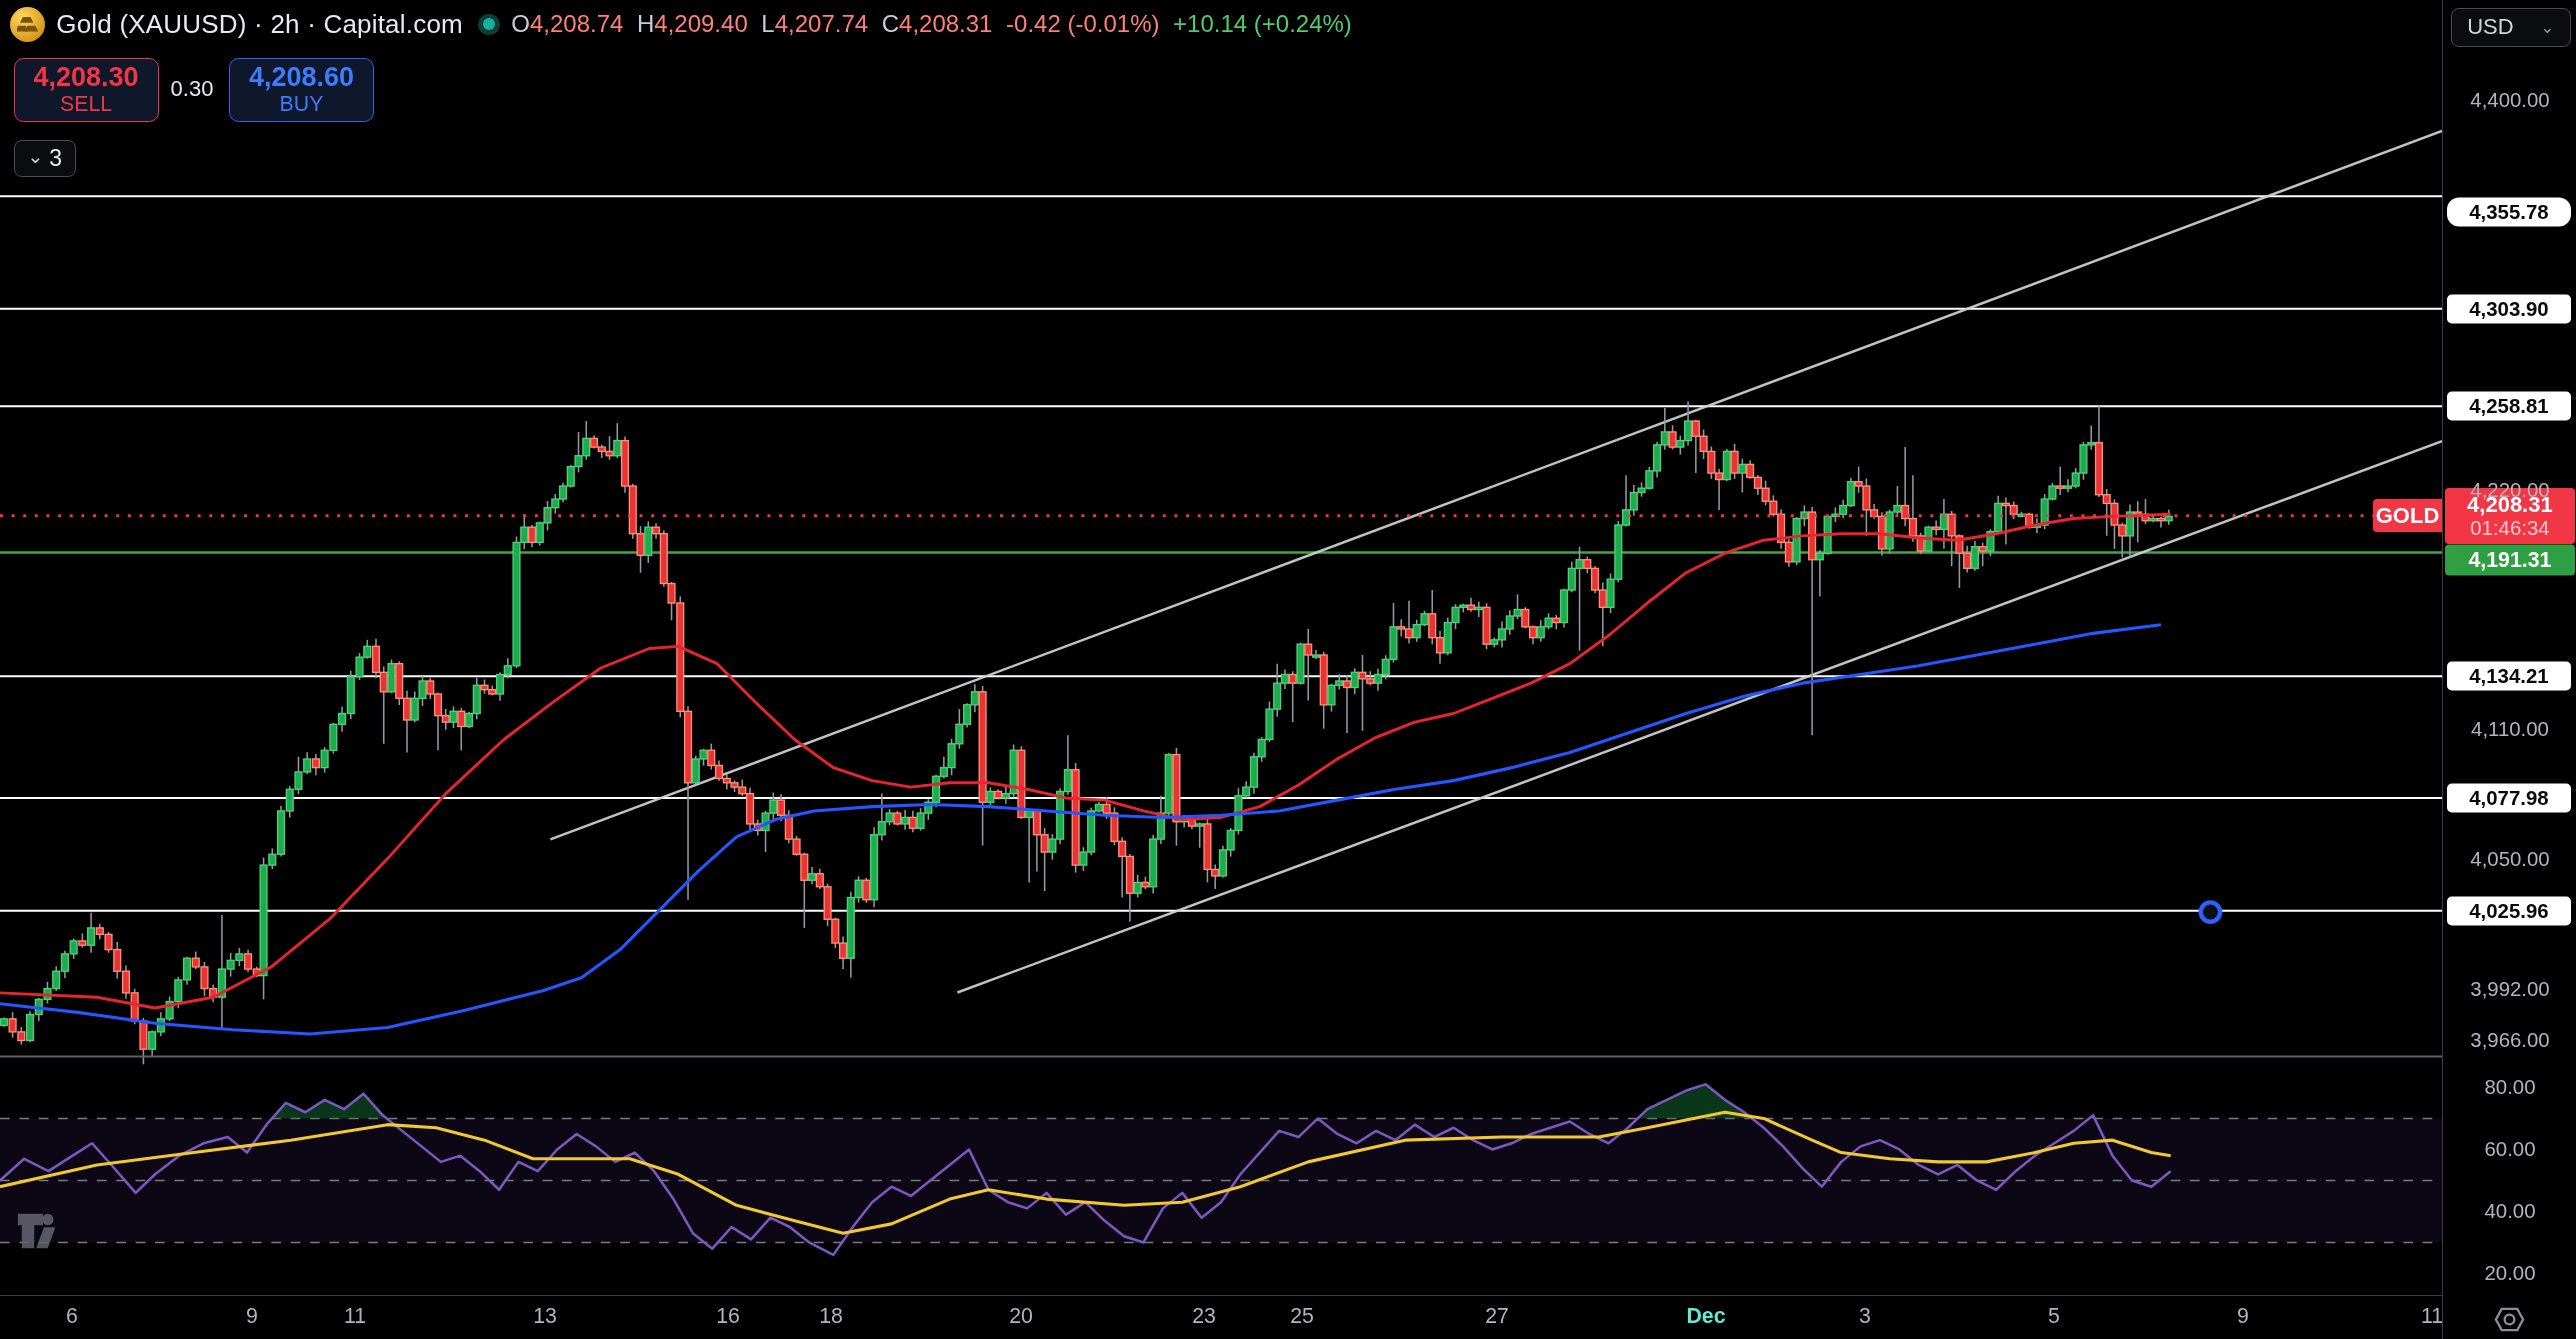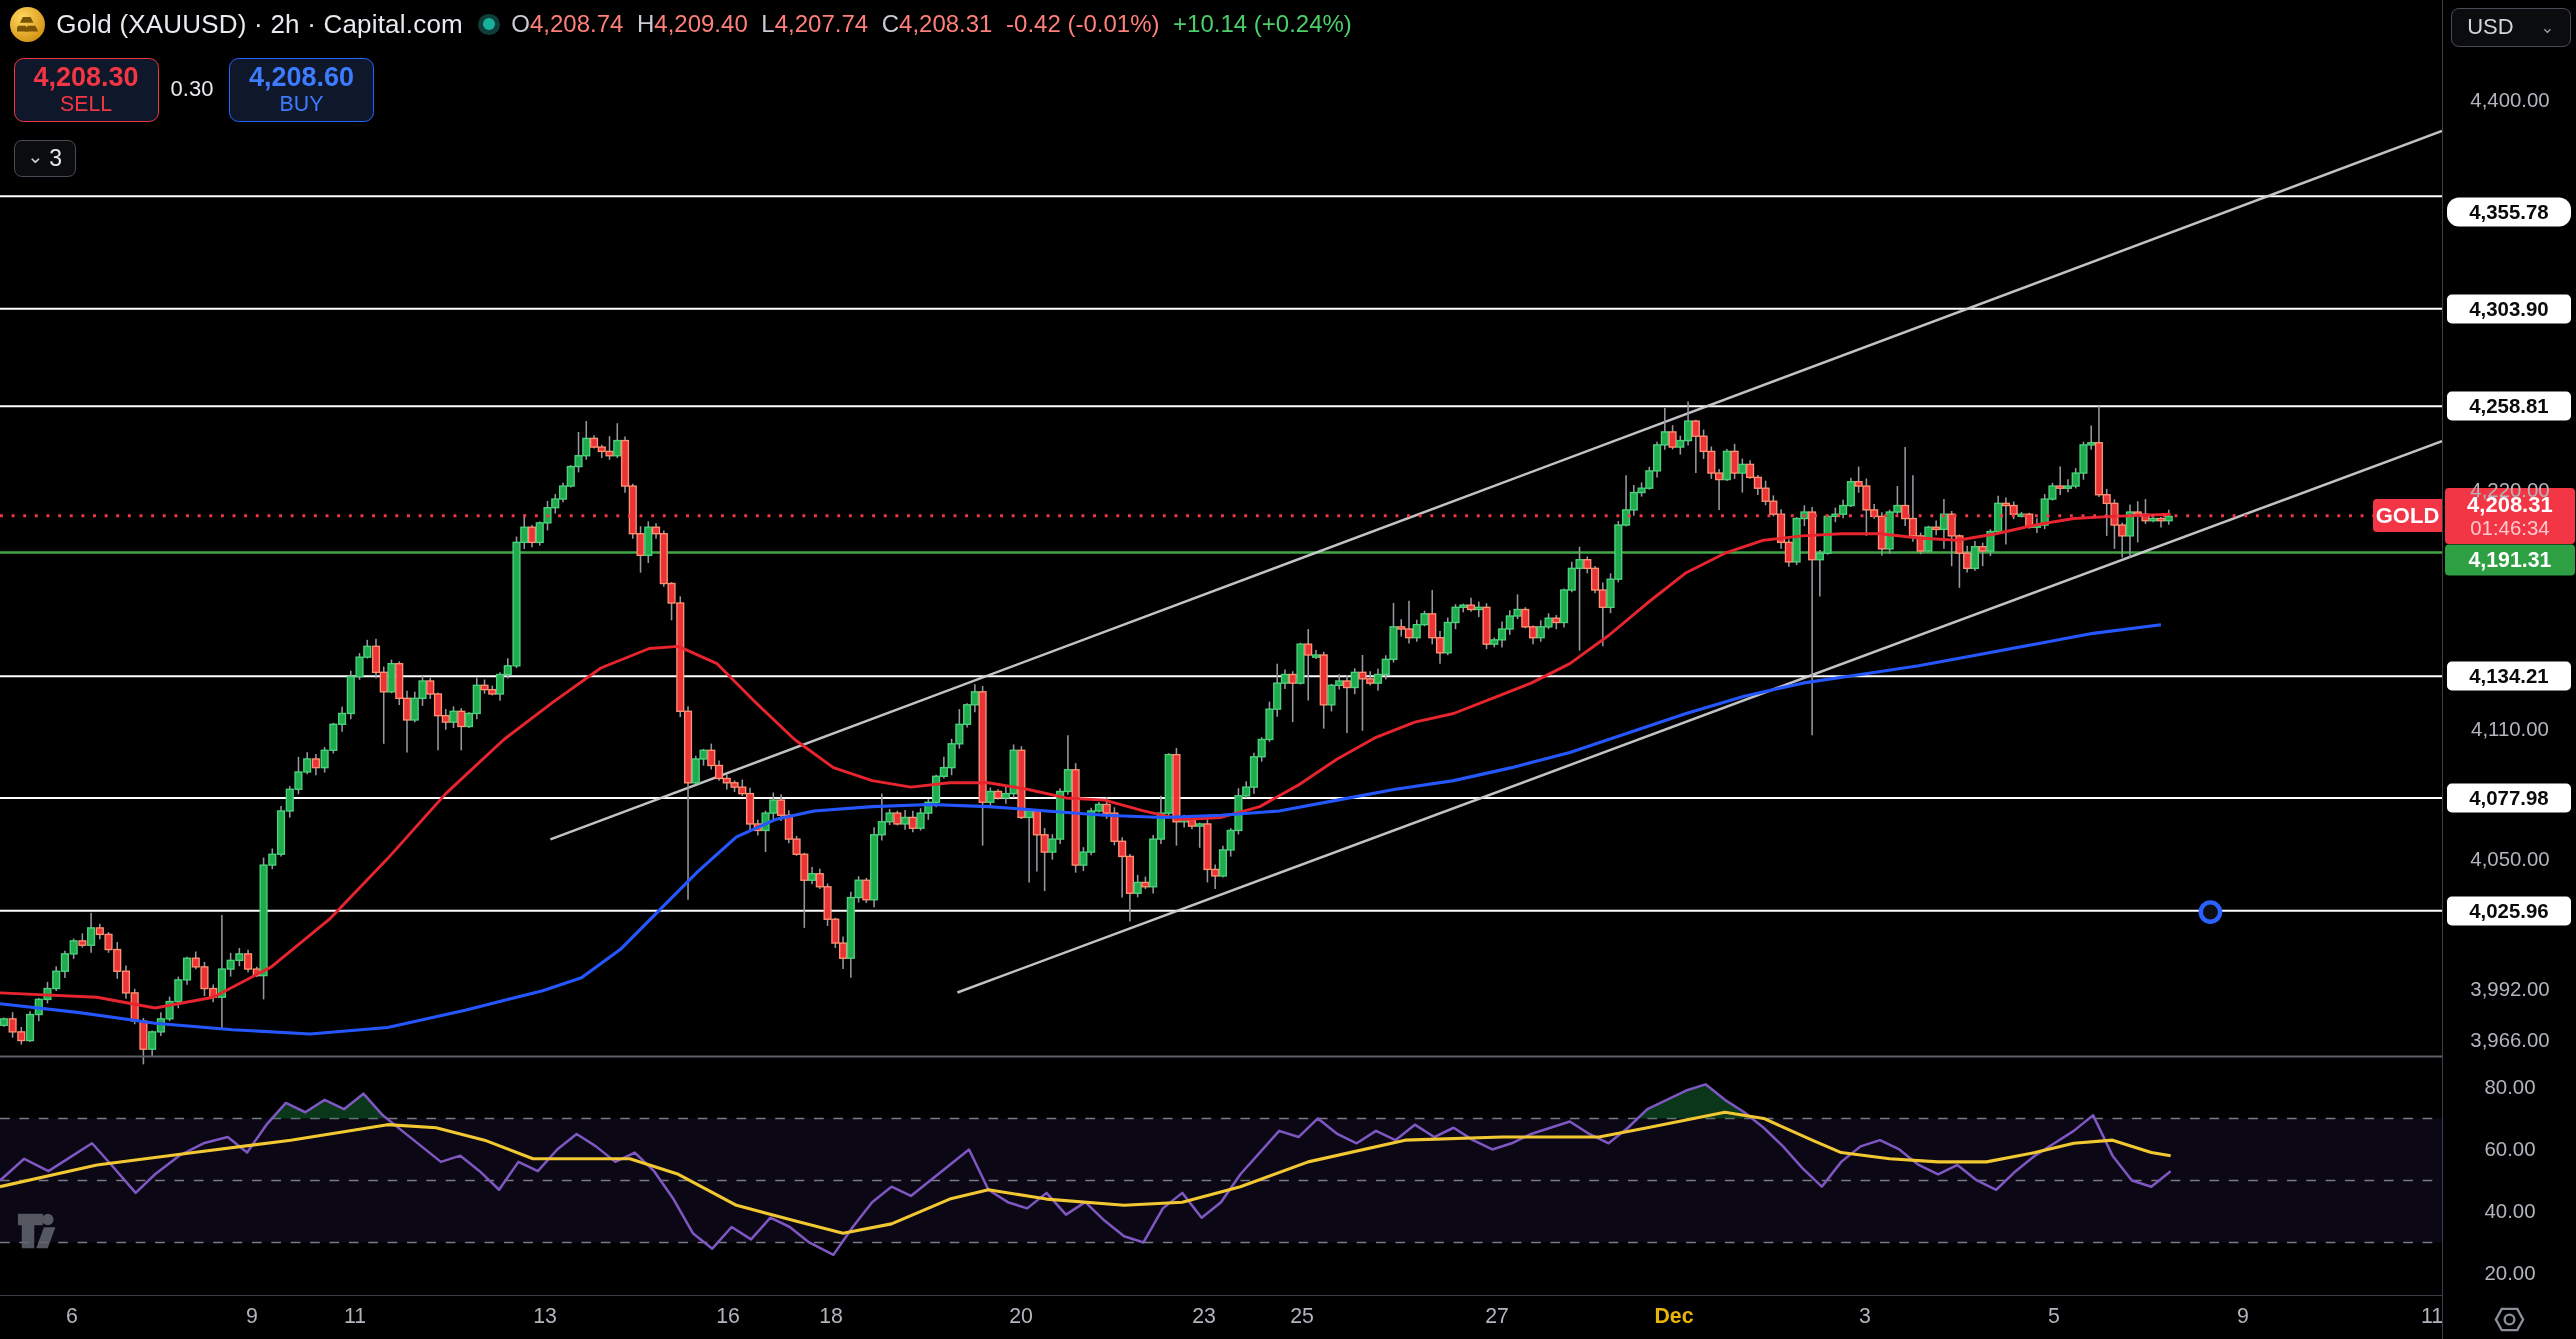--- a/index.html
+++ b/index.html
@@ -41,21 +41,21 @@
   #pricebadge .pv{font-size:22px;font-weight:700;}
   #pricebadge .cd{font-size:20.4px;color:#ffc9ce;}
   #greenbadge{position:absolute;left:1.9px;width:130px;height:31px;border-radius:3.9px;background:#2ea043;color:#fff;
               font-size:21.3px;font-weight:700;display:flex;align-items:center;justify-content:center;transform:translateY(-50%);}
   #usdbtn{position:absolute;left:7.8px;top:7.8px;width:118px;height:37px;border:1.5px solid #4a4d57;border-radius:7.8px;
           color:#d1d4dc;font-size:22px;display:flex;align-items:center;justify-content:center;gap:27px;background:#0b0c0e;cursor:pointer;}
   #usdbtn .chev{font-size:16.5px;color:#9598a1;}
   
   #taxis{left:0;top:1295px;width:2576px;height:45px;background:#000;border-top:1px solid #3a3e47;z-index:10;}
   .tlabel{position:absolute;top:7.8px;color:#b2b5be;font-size:21.3px;transform:translateX(-50%);}
-  .tlabel.bold{color:#eab308;font-weight:700;}
+  .tlabel.bold{color:#5eead4;font-weight:700;margin-left:32px;}
   
   #goldlabel{left:2373px;top:499px;width:69px;height:33px;background:#f23645;color:#fff;font-weight:700;
              font-size:22px;display:flex;align-items:center;justify-content:center;border-radius:3.9px 0 0 3.9px;z-index:15;}
   #tvmark{left:15.5px;top:1206px;z-index:5;opacity:.85;}
   .gear{position:absolute;color:#8b8f99;}
 </style>
 </head>
 <body>
 
 <div id="app">

